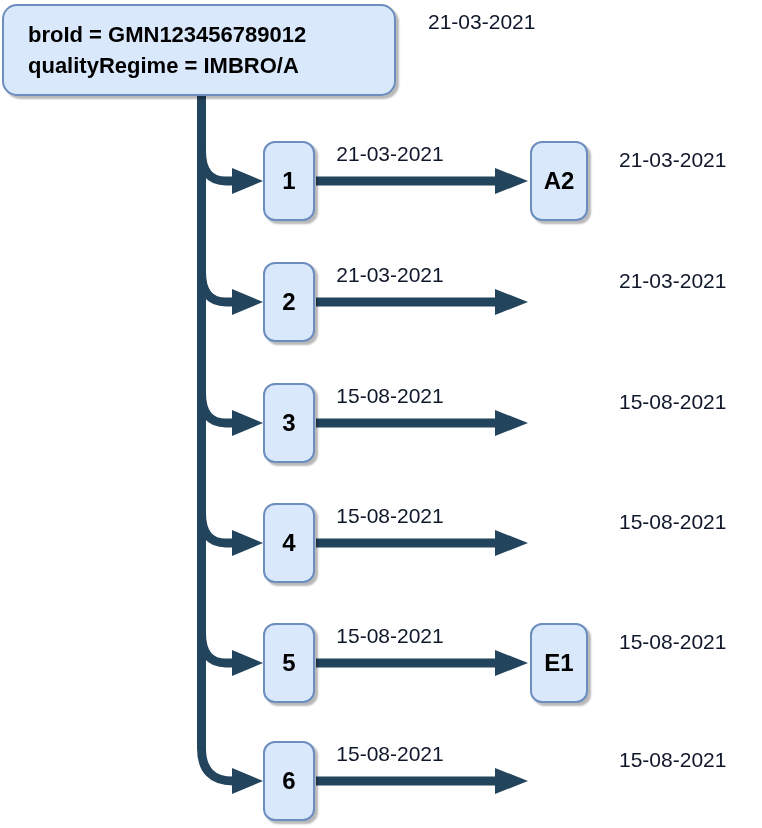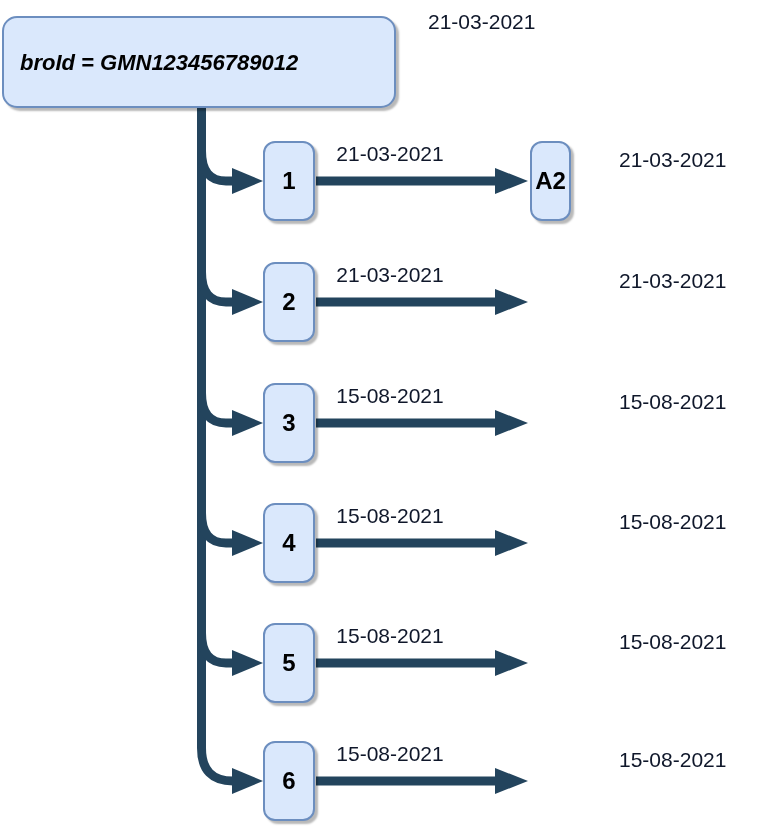--- a/index.html
+++ b/index.html
@@ -24,40 +24,39 @@
     box-shadow: 3px 3px 2px rgba(0, 0, 0, 0.28);
     display: flex;
     align-items: center;
     justify-content: center;
     font-weight: bold;
     color: #000000;
     box-sizing: border-box;
   }
   .root-node {
     left: 2px;
-    top: 16px;
+    top: 4px;
     width: 394px;
     height: 92px;
     border-radius: 15px;
     flex-direction: column;
     align-items: flex-start;
     justify-content: center;
-    padding-left: 16px;
+    padding-left: 24px;
     font-size: 22px;
     line-height: 31px;
-    font-style: italic;
   }
   .row {
     position: absolute;
     left: 0;
     width: 762px;
     height: 80px;
   }
   .src-node { left: 263px; top: 0; width: 52px; height: 80px; font-size: 24px; }
-  .tgt-node { left: 530px; top: 0; width: 41px; height: 80px; font-size: 24px; }
+  .tgt-node { left: 530px; top: 0; width: 58px; height: 80px; font-size: 24px; }
   .date {
     position: absolute;
     font-size: 21px;
     color: #0f172a;
     white-space: nowrap;
     line-height: 24px;
   }
   .top-date { left: 428px; top: 10px; }
   .edge-date { left: 330px; top: 1px; width: 120px; text-align: center; }
   .right-date { left: 619px; top: 7px; }
@@ -93,20 +92,21 @@
       <polygon points="495,289 528,302 495,315"></polygon>
       <polygon points="495,410 528,423 495,436"></polygon>
       <polygon points="495,530 528,543 495,556"></polygon>
       <polygon points="495,650 528,663 495,676"></polygon>
       <polygon points="495,768 528,781 495,794"></polygon>
     </g>
   </svg>
 
   <div class="node root-node">
     <div>broId = GMN123456789012</div>
+    <div>qualityRegime = IMBRO/A</div>
   </div>
   <div class="date top-date">21-03-2021</div>
 
   <div class="row" style="top:141px">
     <div class="node src-node">1</div>
     <div class="date edge-date">21-03-2021</div>
     <div class="node tgt-node">A2</div>
     <div class="date right-date">21-03-2021</div>
   </div>
 
@@ -124,20 +124,21 @@
 
   <div class="row" style="top:503px">
     <div class="node src-node">4</div>
     <div class="date edge-date">15-08-2021</div>
     <div class="date right-date">15-08-2021</div>
   </div>
 
   <div class="row" style="top:623px">
     <div class="node src-node">5</div>
     <div class="date edge-date">15-08-2021</div>
+    <div class="node tgt-node">E1</div>
     <div class="date right-date">15-08-2021</div>
   </div>
 
   <div class="row" style="top:741px">
     <div class="node src-node">6</div>
     <div class="date edge-date">15-08-2021</div>
     <div class="date right-date">15-08-2021</div>
   </div>
 
 </div>

